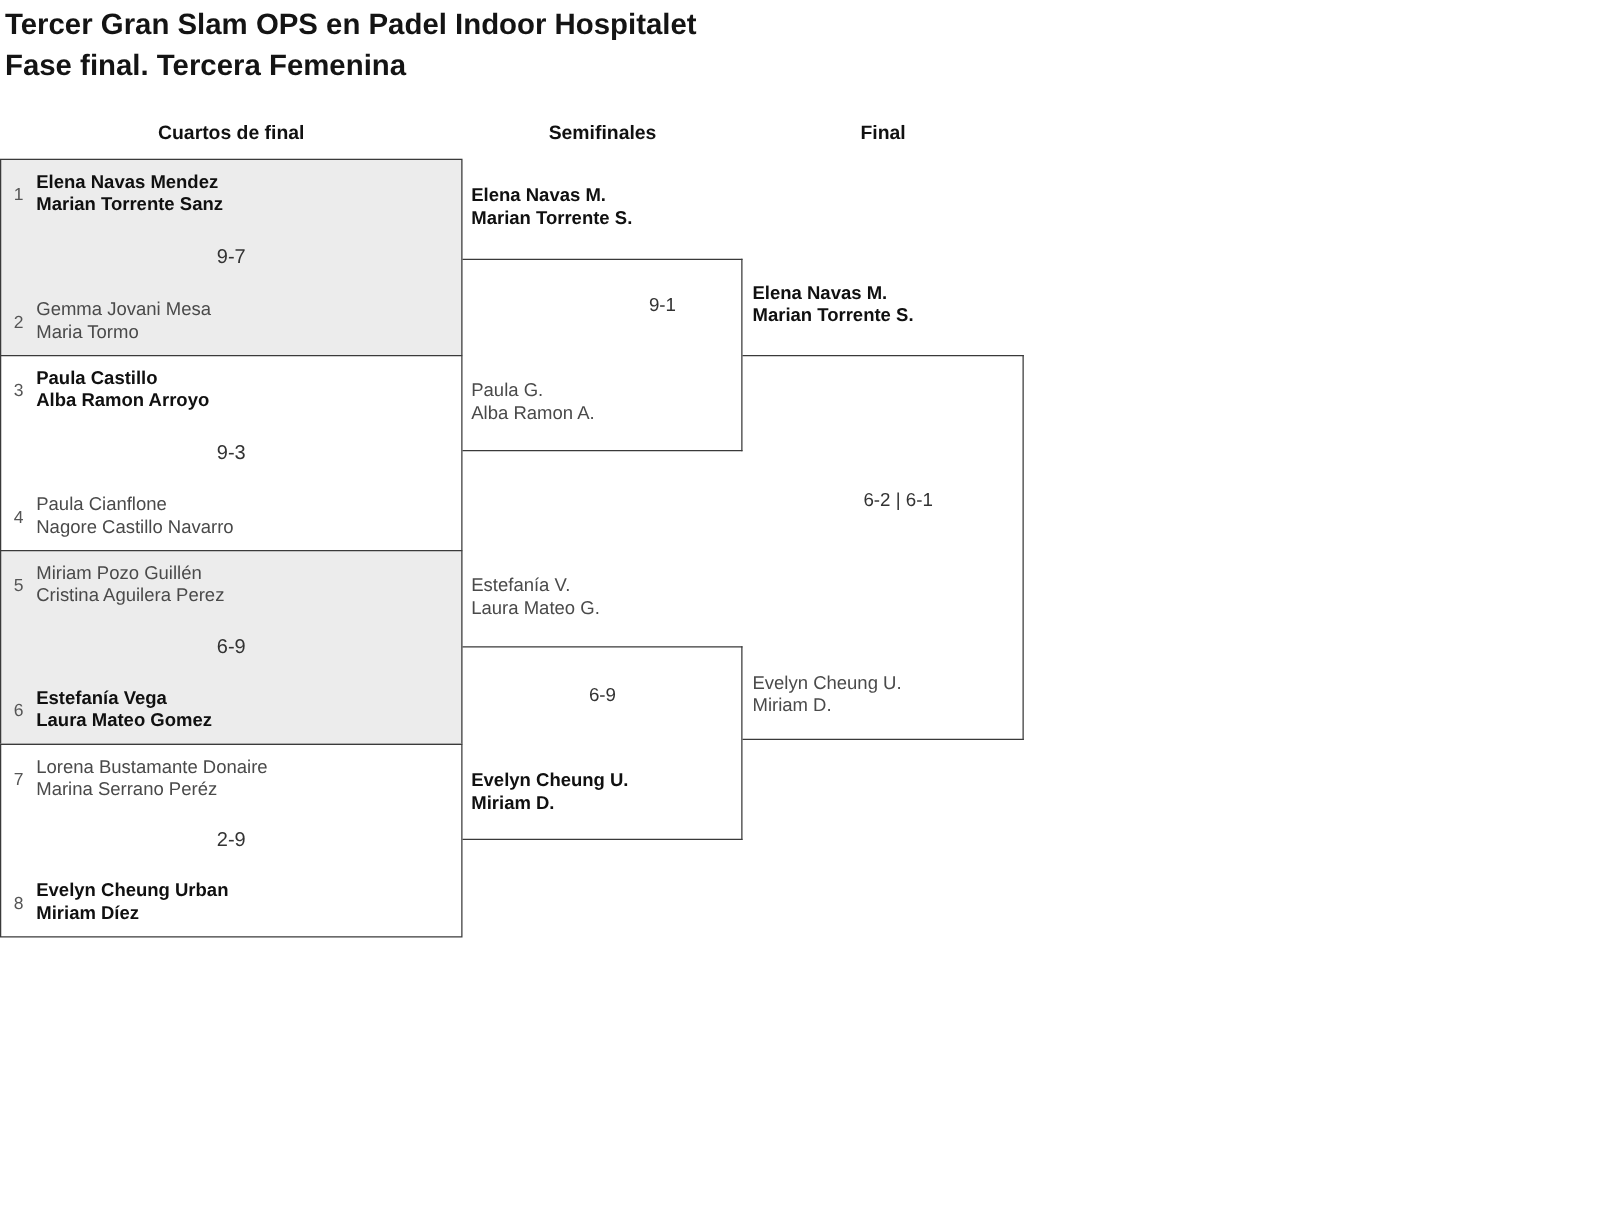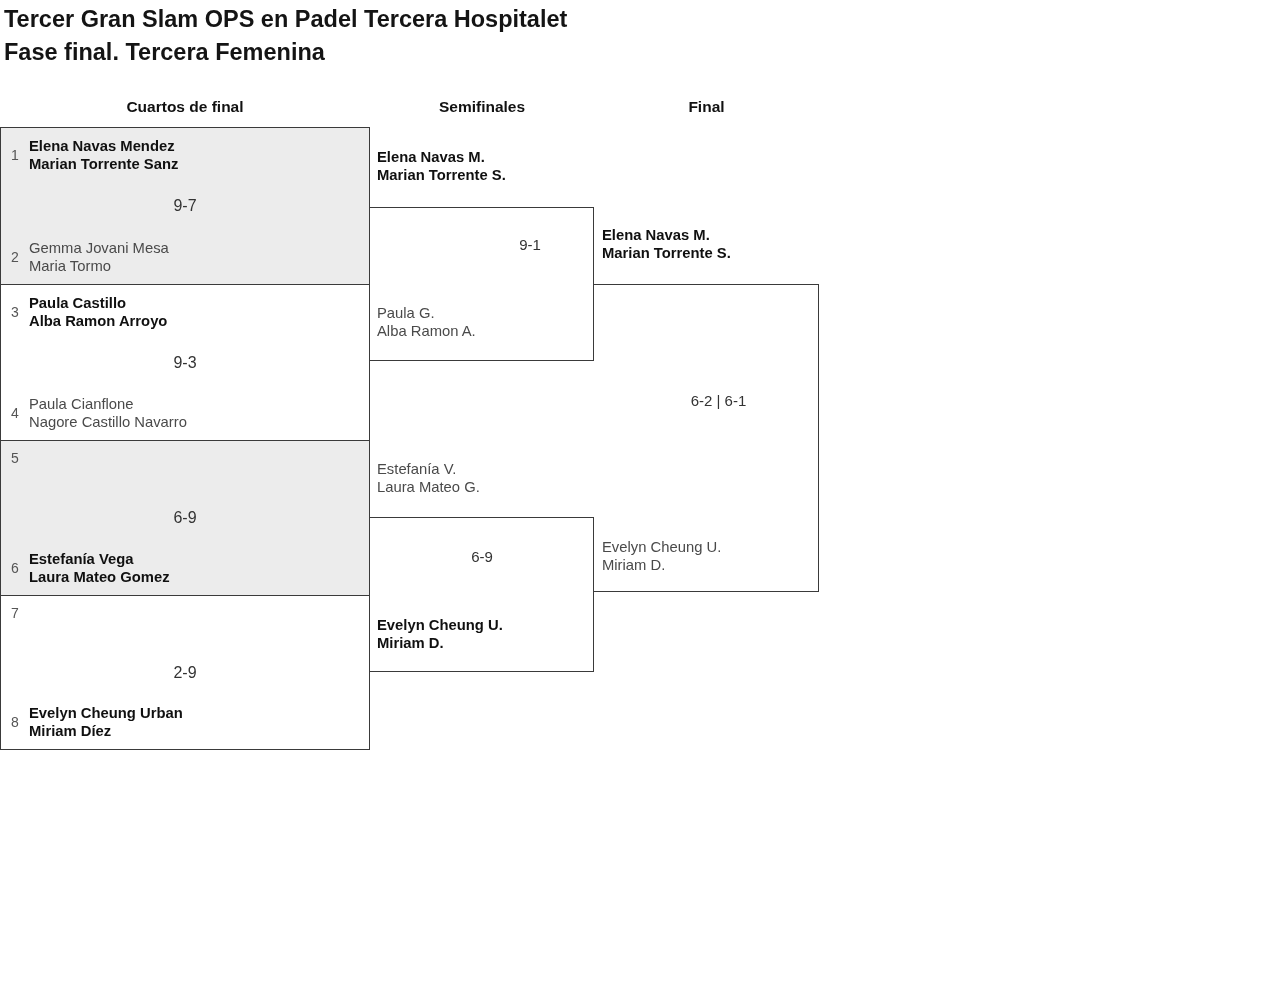--- a/index.html
+++ b/index.html
@@ -77,21 +77,21 @@
   .sf2-team-bottom { left:377px; top:616px; }
   .final-team-top    { left:602px; top:226px; }
   .final-team-bottom { left:602px; top:538px; }
 </style>
 </head>
 <body>
 
 <div class="page">
 
   <div class="title-block">
-    <div class="title-line">Tercer Gran Slam OPS en Padel Tercera Hospitalet</div>
+    <div class="title-line">Tercer Gran Slam OPS en Padel Indoor Hospitalet</div>
     <div class="title-line">Fase final. Tercera Femenina</div>
   </div>
 
 
   <div class="round-header rh-0">Cuartos de final</div>
   <div class="round-header rh-1">Semifinales</div>
   <div class="round-header rh-2">Final</div>
 
   <div class="qf qf-1 shaded">
     <div class="team-row pos-top">
@@ -125,34 +125,42 @@
       <span class="names">
         <div>Paula Cianflone</div>
         <div>Nagore Castillo Navarro</div>
       </span>
     </div>
   </div>
 
   <div class="qf qf-3 shaded">
     <div class="team-row pos-top">
       <span class="seed">5</span>
+      <span class="names">
+        <div>Miriam Pozo Guillén</div>
+        <div>Cristina Aguilera Perez</div>
+      </span>
     </div>
     <div class="score">6-9</div>
     <div class="team-row pos-bottom">
       <span class="seed">6</span>
       <span class="names winner">
         <div>Estefanía Vega</div>
         <div>Laura Mateo Gomez</div>
       </span>
     </div>
   </div>
 
   <div class="qf qf-4">
     <div class="team-row pos-top">
       <span class="seed">7</span>
+      <span class="names">
+        <div>Lorena Bustamante Donaire</div>
+        <div>Marina Serrano Peréz</div>
+      </span>
     </div>
     <div class="score">2-9</div>
     <div class="team-row pos-bottom">
       <span class="seed">8</span>
       <span class="names winner">
         <div>Evelyn Cheung Urban</div>
         <div>Miriam Díez</div>
       </span>
     </div>
   </div>

